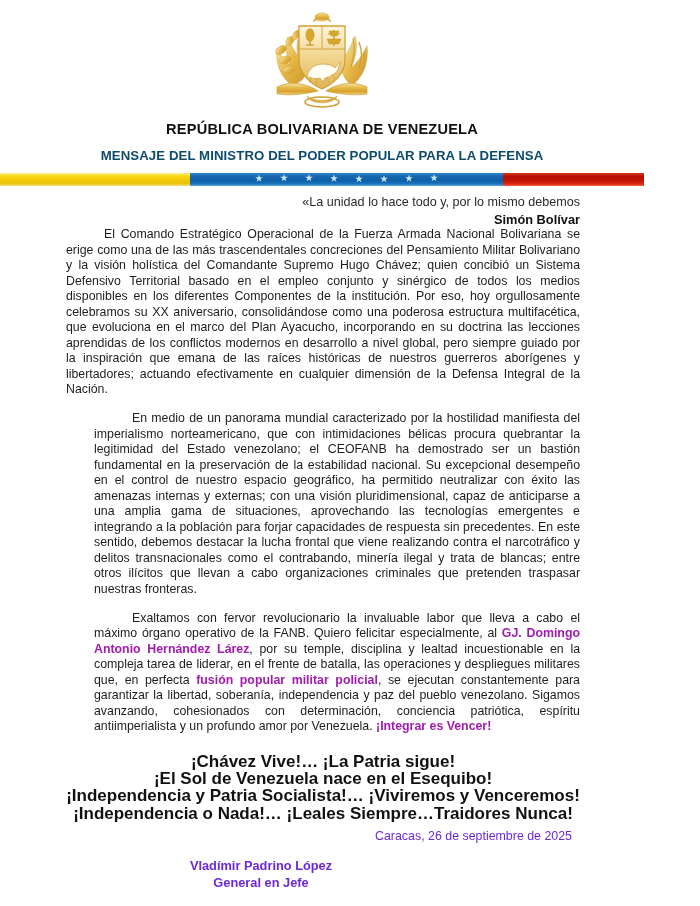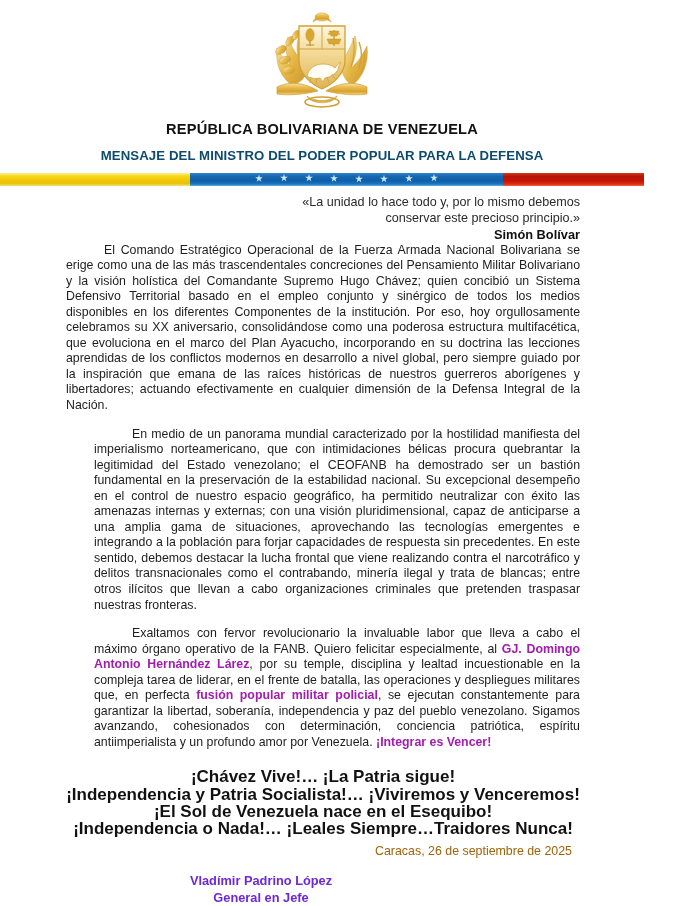--- a/index.html
+++ b/index.html
@@ -152,21 +152,21 @@
     font-size: 17px;
     line-height: 17.2px;
     color: #111;
   }
   .slogan-line { display: block; }
 
   .place-date {
     margin-top: 7px;
     text-align: right;
     font-size: 12.4px;
-    color: #a16207;
+    color: #6d28d9;
     padding-right: 8px;
   }
 
   .signature {
     margin-top: 14px;
     text-align: center;
     font-weight: bold;
     font-size: 12.8px;
     line-height: 17px;
     color: #6d28d9;
@@ -279,36 +279,35 @@
         <span class="star s8"></span>
       </div>
     </div>
     <div class="band-red"></div>
   </div>
 
   <div class="body-area">
 
     <div class="quote-block">
       <span class="quote-line">«La unidad lo hace todo y, por lo mismo debemos</span>
-      <span class="quote-line">conservar este precioso principio.»</span>
       <span class="quote-author">Simón Bolívar</span>
     </div>
 
     <p class="para p1">El Comando Estratégico Operacional de la Fuerza Armada Nacional Bolivariana se erige como una de las más trascendentales concreciones del Pensamiento Militar Bolivariano y la visión holística del Comandante Supremo Hugo Chávez; quien concibió un Sistema Defensivo Territorial basado en el empleo conjunto y sinérgico de todos los medios disponibles en los diferentes Componentes de la institución. Por eso, hoy orgullosamente celebramos su XX aniversario, consolidándose como una poderosa estructura multifacética, que evoluciona en el marco del Plan Ayacucho, incorporando en su doctrina las lecciones aprendidas de los conflictos modernos en desarrollo a nivel global, pero siempre guiado por la inspiración que emana de las raíces históricas de nuestros guerreros aborígenes y libertadores; actuando efectivamente en cualquier dimensión de la Defensa Integral de la Nación.</p>
 
     <p class="para">En medio de un panorama mundial caracterizado por la hostilidad manifiesta del imperialismo norteamericano, que con intimidaciones bélicas procura quebrantar la legitimidad del Estado venezolano; el CEOFANB ha demostrado ser un bastión fundamental en la preservación de la estabilidad nacional. Su excepcional desempeño en el control de nuestro espacio geográfico, ha permitido neutralizar con éxito las amenazas internas y externas; con una visión pluridimensional, capaz de anticiparse a una amplia gama de situaciones, aprovechando las tecnologías emergentes e integrando a la población para forjar capacidades de respuesta sin precedentes. En este sentido, debemos destacar la lucha frontal que viene realizando contra el narcotráfico y delitos transnacionales como el contrabando, minería ilegal y trata de blancas; entre otros ilícitos que llevan a cabo organizaciones criminales que pretenden traspasar nuestras fronteras.</p>
 
     <p class="para">
       <span>Exaltamos con fervor revolucionario la invaluable labor que lleva a cabo el máximo órgano operativo de la FANB. Quiero felicitar especialmente, al </span><b class="bold">GJ. Domingo Antonio Hernández Lárez</b><span>, por su temple, disciplina y lealtad incuestionable en la compleja tarea de liderar, en el frente de batalla, las operaciones y despliegues militares que, en perfecta </span><b class="bold">fusión popular militar policial</b><span>, se ejecutan constantemente para garantizar la libertad, soberanía, independencia y paz del pueblo venezolano. Sigamos avanzando, cohesionados con determinación, conciencia patriótica, espíritu antiimperialista y un profundo amor por Venezuela. </span><b class="bold">¡Integrar es Vencer!</b>
     </p>
 
     <div class="slogans">
       <span class="slogan-line">¡Chávez Vive!… ¡La Patria sigue!</span>
+      <span class="slogan-line">¡El Sol de Venezuela nace en el Esequibo!</span>
       <span class="slogan-line">¡Independencia y Patria Socialista!… ¡Viviremos y Venceremos!</span>
-      <span class="slogan-line">¡El Sol de Venezuela nace en el Esequibo!</span>
       <span class="slogan-line">¡Independencia o Nada!… ¡Leales Siempre…Traidores Nunca!</span>
     </div>
 
     <div class="place-date">Caracas, 26 de septiembre de 2025</div>
 
     <div class="signature">
       <span class="sig-name">Vladímir Padrino López</span>
       <span class="sig-rank">General en Jefe</span>
     </div>
 

